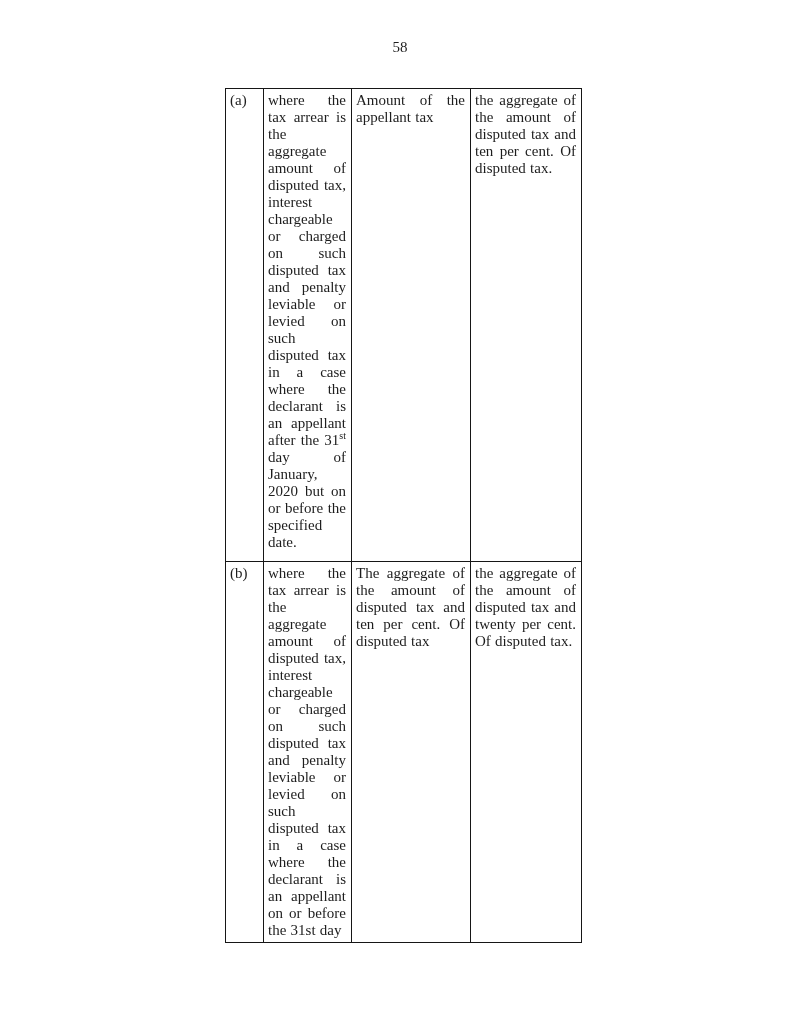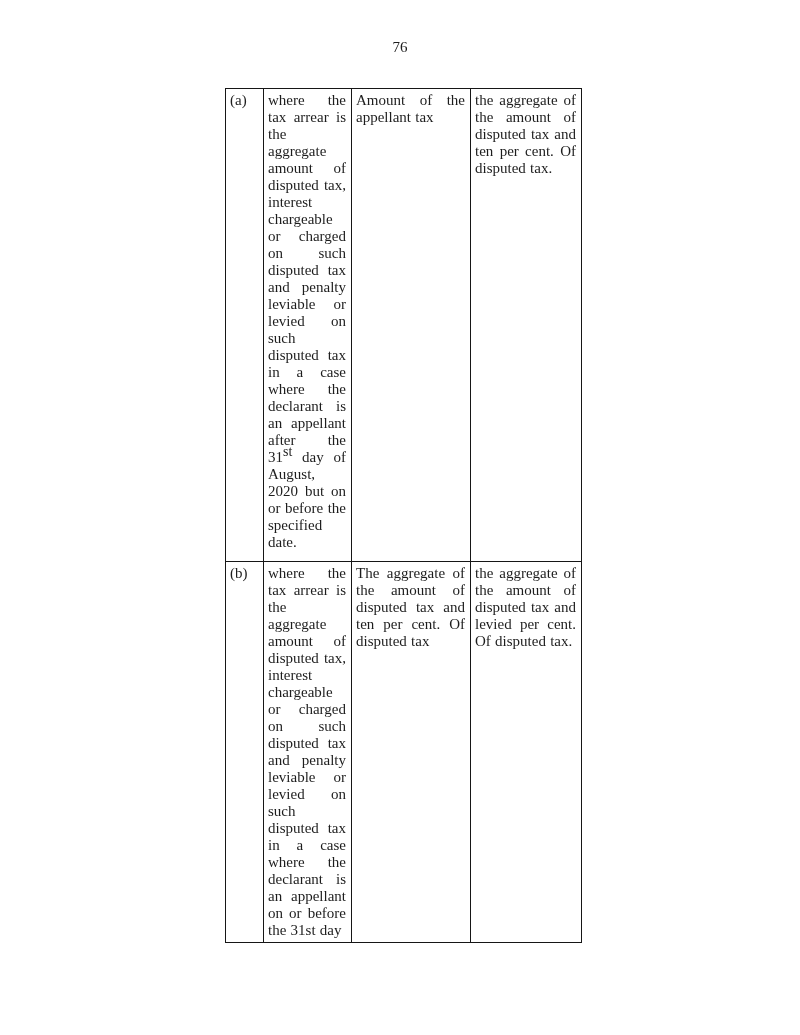--- a/index.html
+++ b/index.html
@@ -52,48 +52,48 @@
   }
   td.col-amount {
     padding-left: 6px;
     padding-right: 29px; 
   }
   td.col-payable {
     padding-left: 5px;
     padding-right: 11px;
   }
   sup.ordinal {
-    font-size: 14px;
+    font-size: 10px;
     line-height: 0;
     vertical-align: super;
   }
 </style>
 </head>
 <body>
 
 <div class="page">
 
-  <div class="page-number">76</div>
+  <div class="page-number">58</div>
 
   <table class="doc-table">
     <colgroup>
       <col style="width:38px">
       <col style="width:88px">
       <col style="width:119px">
       <col style="width:111px">
     </colgroup>
     <tbody>
       <tr class="row-a">
         <td class="col-label">(a)</td>
-        <td class="col-condition"><span>where the tax arrear is the aggregate amount of disputed tax, interest chargeable or charged on such disputed tax and penalty leviable or levied on such disputed tax in a case where the declarant is an appellant after the 31</span><sup class="ordinal">st</sup><span> day of August, 2020 but on or before the specified date.</span></td>
+        <td class="col-condition"><span>where the tax arrear is the aggregate amount of disputed tax, interest chargeable or charged on such disputed tax and penalty leviable or levied on such disputed tax in a case where the declarant is an appellant after the 31</span><sup class="ordinal">st</sup><span> day of January, 2020 but on or before the specified date.</span></td>
         <td class="col-amount">Amount of the appellant tax</td>
         <td class="col-payable">the aggregate of the amount of disputed tax and ten per cent. Of disputed tax.</td>
       </tr>
       <tr class="row-b">
         <td class="col-label">(b)</td>
         <td class="col-condition"><span>where the tax arrear is the aggregate amount of disputed tax, interest chargeable or charged on such disputed tax and penalty leviable or levied on such disputed tax in a case where the declarant is an appellant on or before the 31st day</span><sup class="ordinal"></sup><span></span></td>
         <td class="col-amount">The aggregate of the amount of disputed tax and ten per cent. Of disputed tax</td>
-        <td class="col-payable">the aggregate of the amount of disputed tax and levied per cent. Of disputed tax.</td>
+        <td class="col-payable">the aggregate of the amount of disputed tax and twenty per cent. Of disputed tax.</td>
       </tr>
     </tbody>
   </table>
 
 </div>
 
 </body></html>

